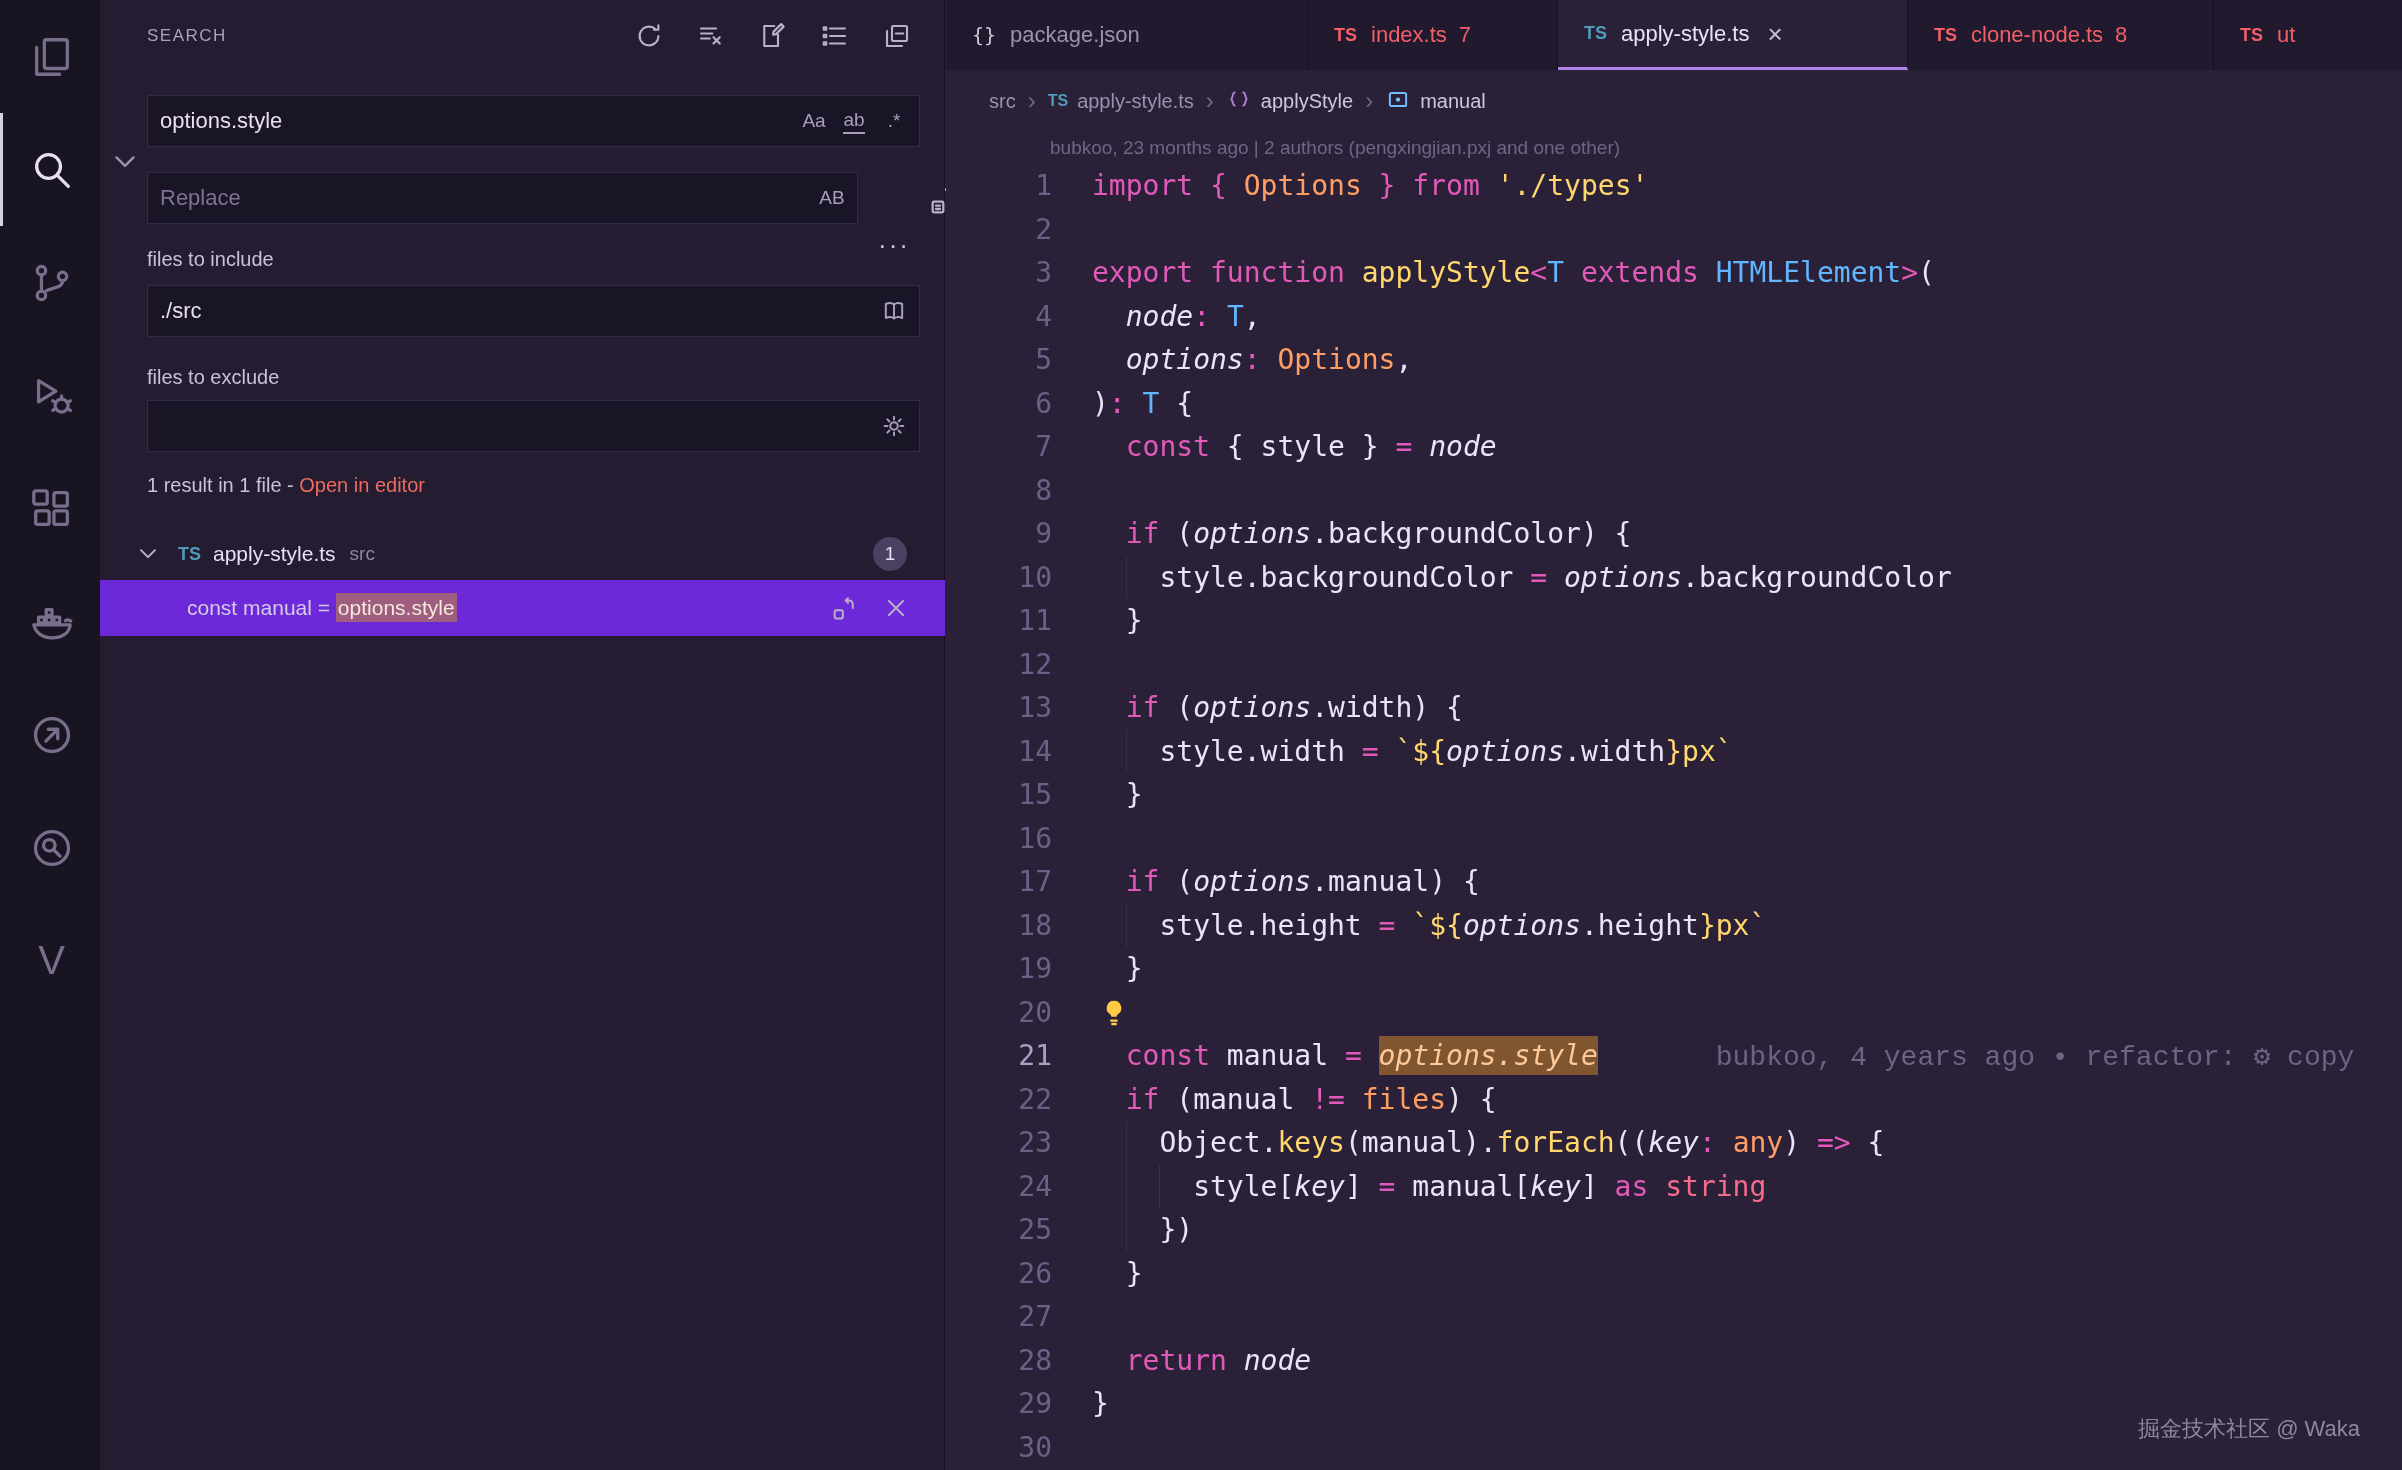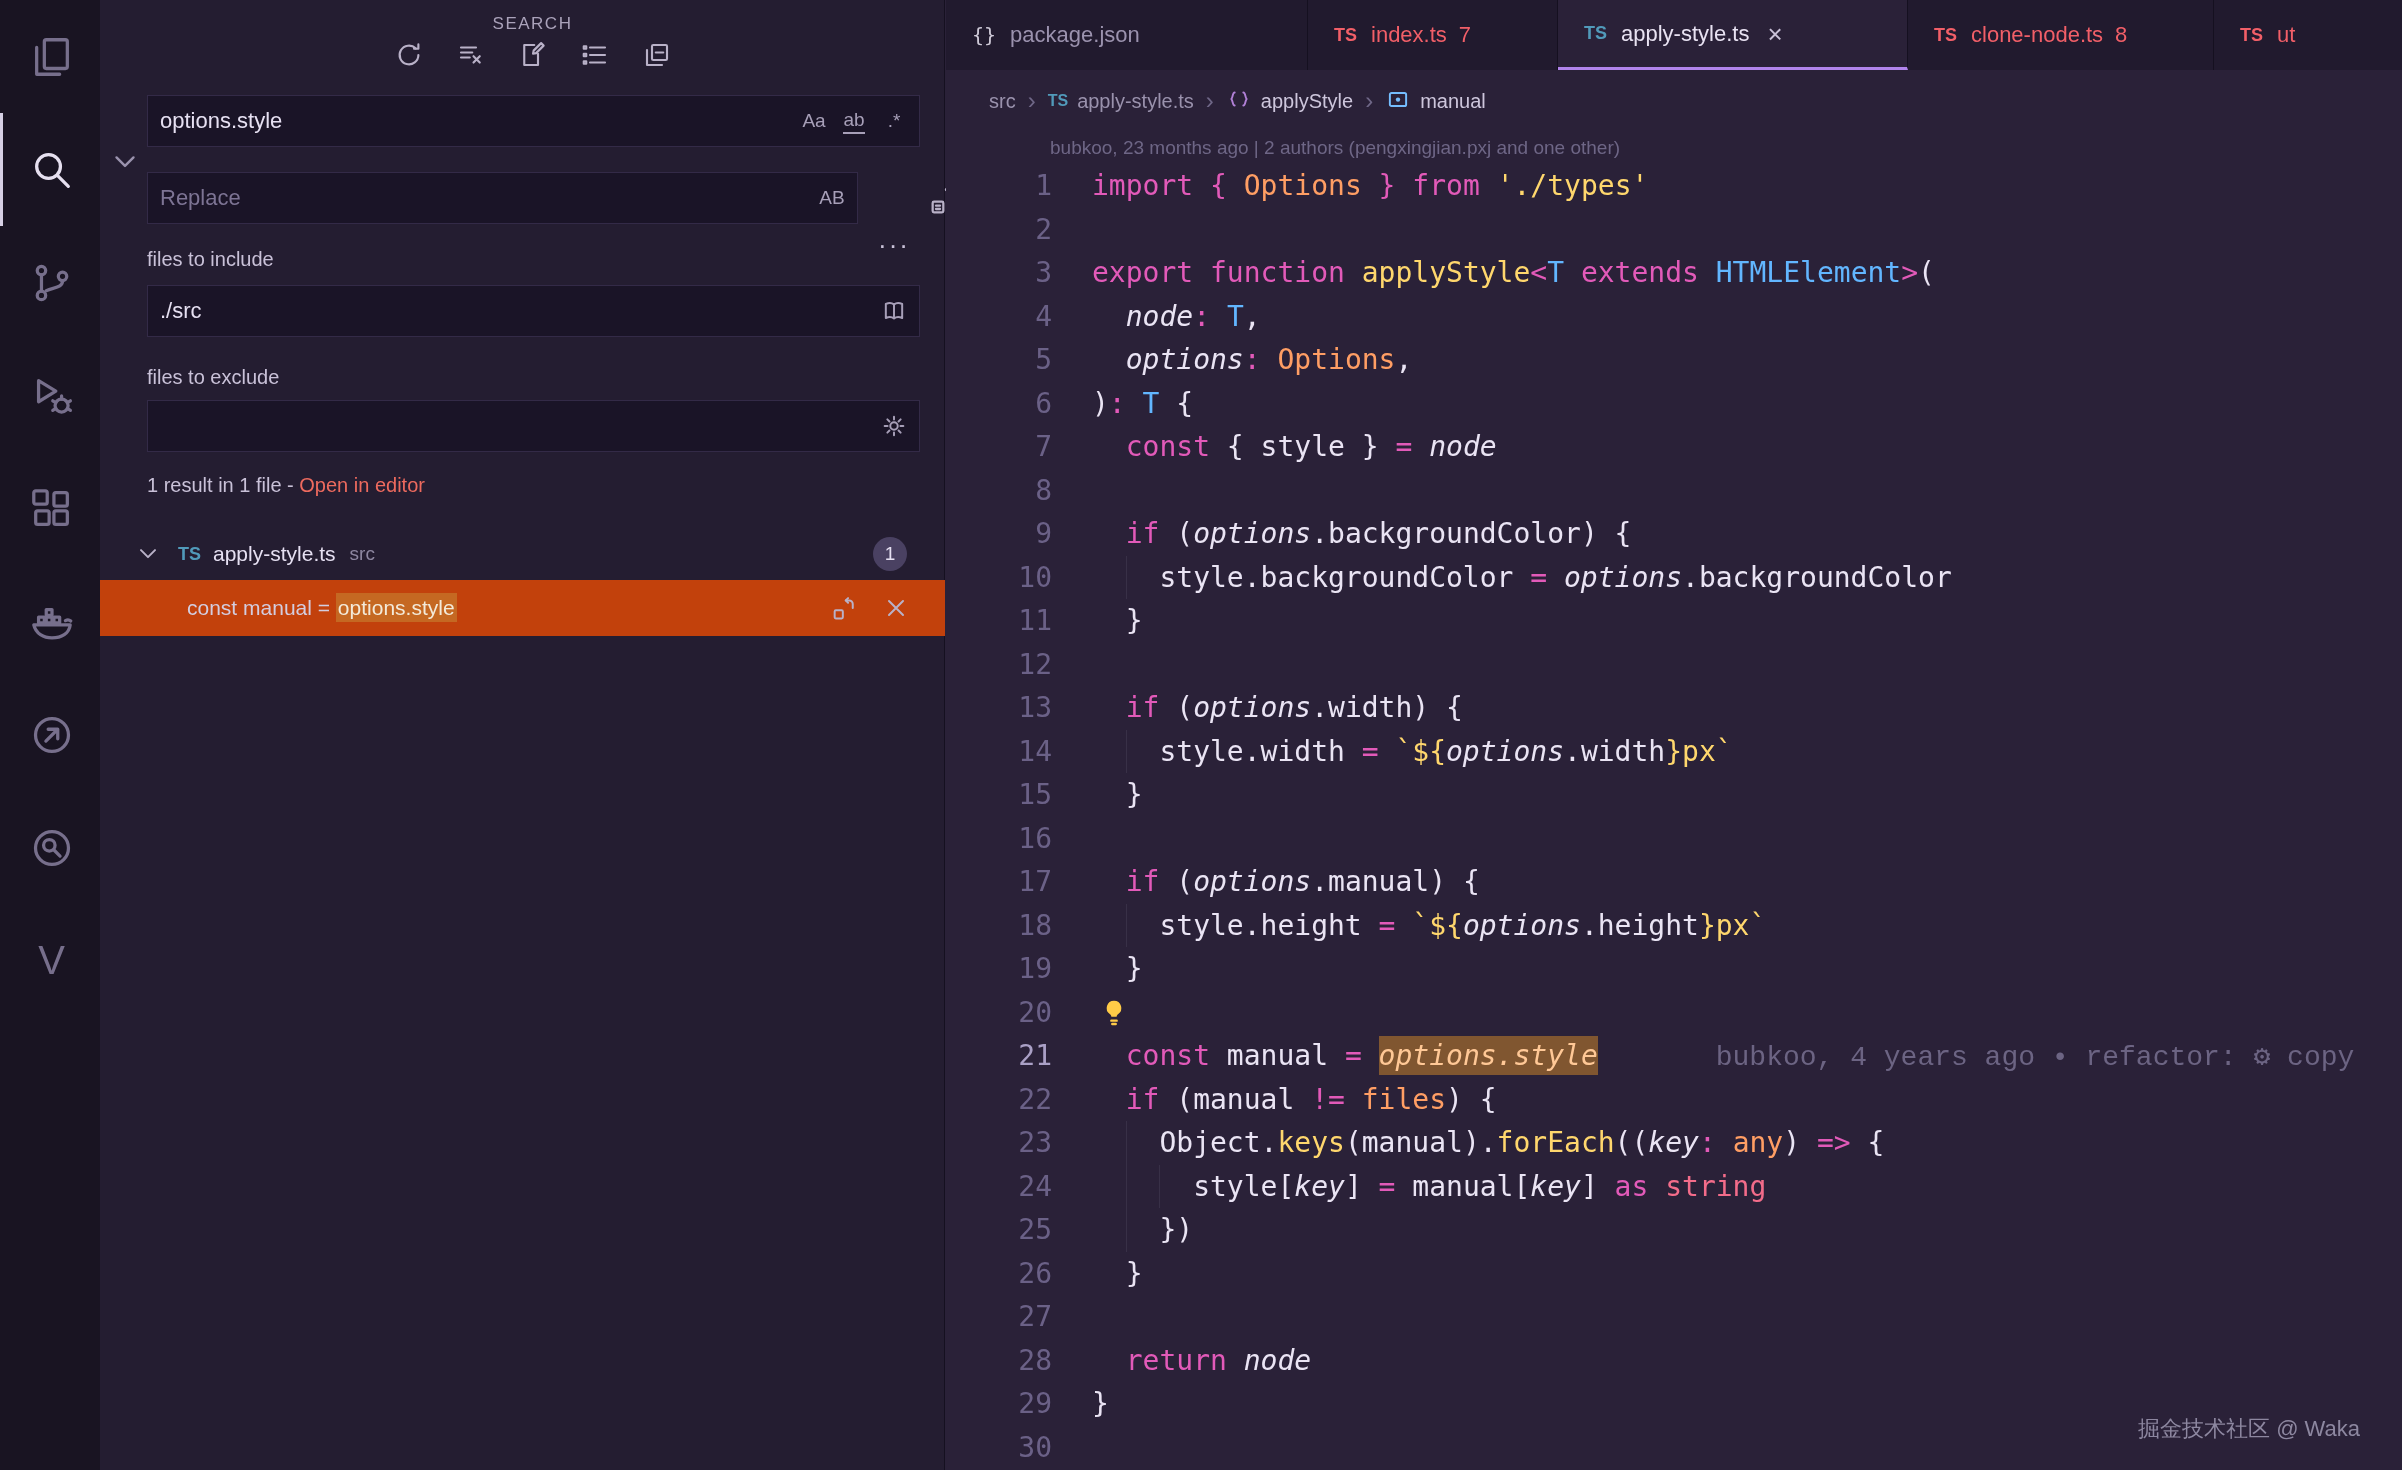--- a/index.html
+++ b/index.html
@@ -14,21 +14,21 @@
              color:#776f8c; border-left:3px solid transparent; cursor:pointer; }
   .ab-item.active { color:#e6e0f0; border-left-color:#d6d0e4; }
   .ab-item .icon { width:48px; height:48px; display:flex; align-items:center; justify-content:center; }
   .ab-item .icon svg { width:46px; height:46px; }
   .ab-item .icon.txt { font-size:40px; font-weight:400; }
 
   
   .sidebar { position:absolute; left:100px; top:0; width:845px; height:100%;
              background:#241d31; border-right:1px solid #151020; }
   .sb-header { position:absolute; top:14px; left:47px; right:26px; height:44px;
-               display:flex; align-items:center; justify-content:space-between;flex-direction:column; }
+               display:flex; align-items:center; justify-content:space-between; }
   .sb-title { color:#aaa2ba; font-size:17px; letter-spacing:1.5px; }
   .sb-header-icons { display:flex; gap:20px; }
   .icon-btn { width:42px; height:42px; display:flex; align-items:center; justify-content:center;
               color:#b9b1c8; border-radius:6px; cursor:pointer; }
   .icon-btn svg { width:30px; height:30px; }
 
   .sb-twisty { position:absolute; left:8px; top:144px; width:34px; height:34px;
                color:#9a92ad; cursor:pointer; }
   .sb-twisty svg { width:34px; height:34px; }
 
@@ -58,21 +58,21 @@
   .file-row .tw { width:30px; height:30px; color:#b9b1c8; margin-left:34px; }
   .file-row .tw svg { width:28px; height:28px; }
   .ts-badge { font-weight:bold; font-size:18px; color:#519aba; margin-left:14px; }
   .ts-badge.err { color:#f25f68; }
   .file-name { color:#e6e0f2; font-size:21px; margin-left:12px; }
   .file-path { color:#8d86a0; font-size:19px; margin-left:14px; }
   .count-badge { margin-left:auto; margin-right:38px; min-width:34px; height:34px; padding:0 9px;
                  border-radius:17px; background:#4a4162; color:#e6e0f2; font-size:19px;
                  display:flex; align-items:center; justify-content:center; }
 
-  .match-row { position:absolute; left:0; top:580px; width:845px; height:56px; background:#c2410c;
+  .match-row { position:absolute; left:0; top:580px; width:845px; height:56px; background:#6d28d9;
                display:flex; align-items:center; cursor:pointer; }
   .match-text { margin-left:87px; font-size:21px; color:#d3cde0; white-space:pre; }
   .sb-hl { background:rgba(201,136,52,.55); color:#f3ead9; padding:3px 2px; }
   .row-actions { margin-left:auto; margin-right:30px; display:flex; gap:14px; color:#c5bcd4; }
   .row-actions .icon-btn { width:38px; height:38px; }
   .row-actions svg { width:28px; height:28px; }
 
   
   .editor { position:absolute; left:946px; top:0; right:0; bottom:0; background:#2a2138; }
   .tabs { position:absolute; left:0; top:0; right:0; height:70px; background:#1f1930;

